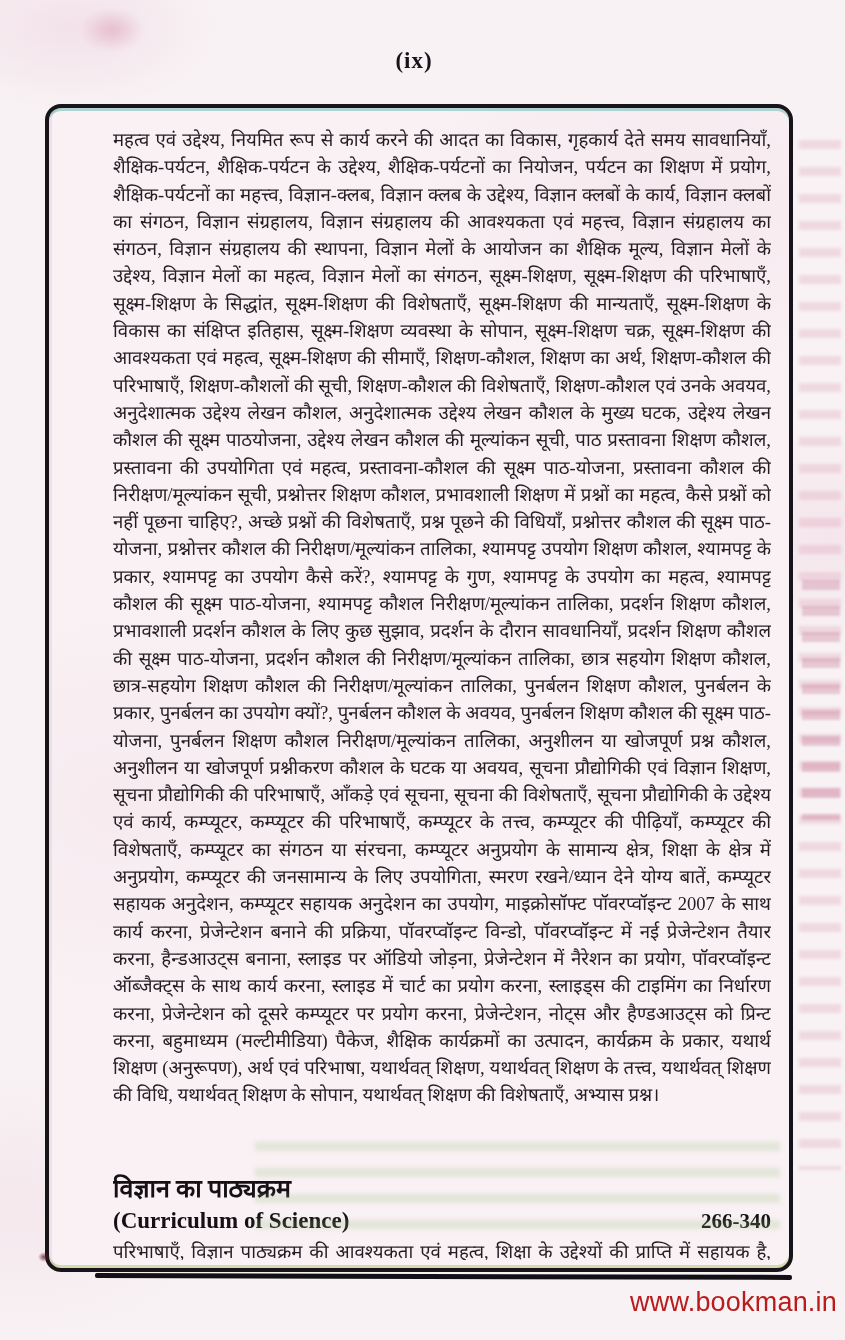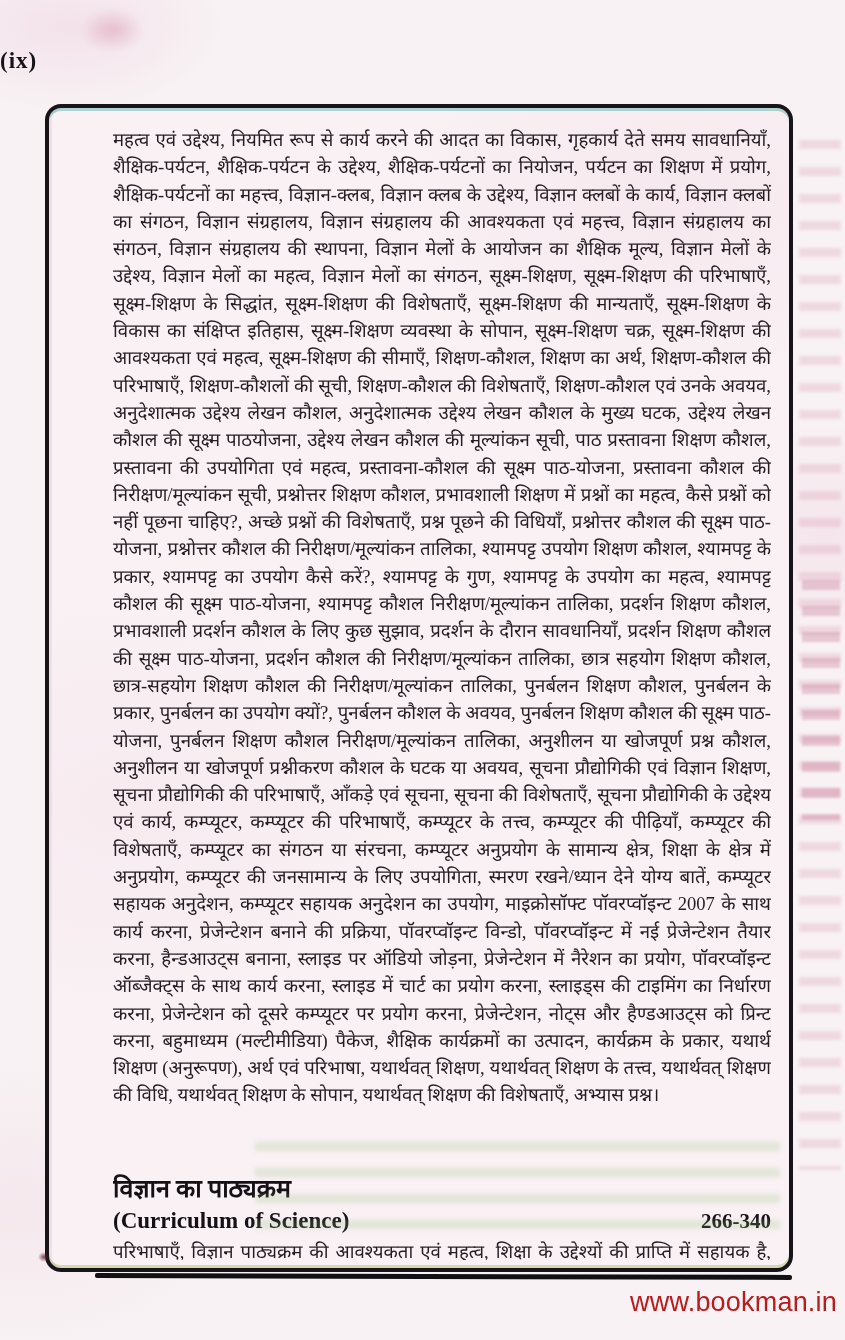--- a/index.html
+++ b/index.html
@@ -7,21 +7,21 @@
     width:845px;height:1340px;position:relative;overflow:hidden;
     background:
       radial-gradient(220px 120px at 8% 2%, rgba(233,195,214,.35), rgba(0,0,0,0) 70%),
       radial-gradient(260px 160px at 98% 40%, rgba(236,200,216,.30), rgba(0,0,0,0) 70%),
       radial-gradient(300px 200px at 2% 90%, rgba(236,205,220,.28), rgba(0,0,0,0) 70%),
       #f8f2f4;
     font-family:"Liberation Serif","DejaVu Serif",serif;
     color:#241c23;
   }
   .folio{
-    position:absolute;top:48px;left:0;width:828px;text-align:left;
+    position:absolute;top:48px;left:0;width:828px;text-align:center;
     font-weight:bold;font-size:23px;letter-spacing:1px;color:#17131a;
   }
   .content-box{
     position:absolute;left:45px;top:104px;width:740px;height:1160px;
     border:4px solid #17141a;border-radius:16px;
     background:
       radial-gradient(400px 260px at 85% 8%, rgba(238,206,220,.25), rgba(0,0,0,0) 70%),
       radial-gradient(420px 300px at 10% 60%, rgba(240,212,224,.22), rgba(0,0,0,0) 70%),
       #f9f1f4;
     box-shadow:

